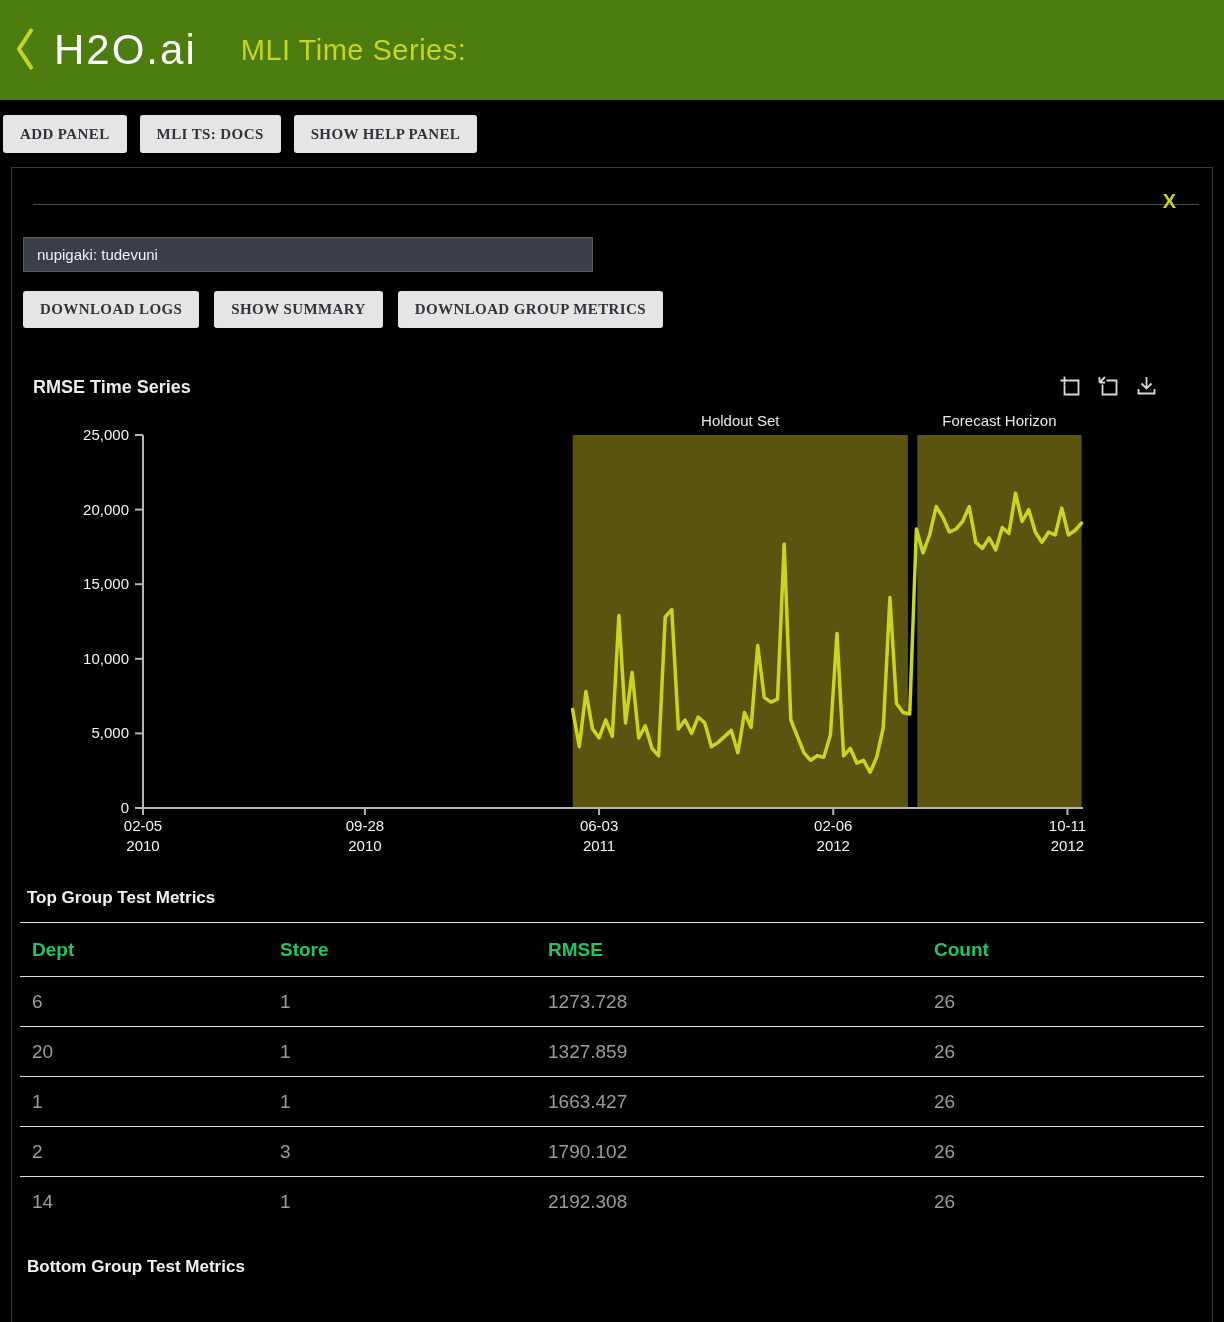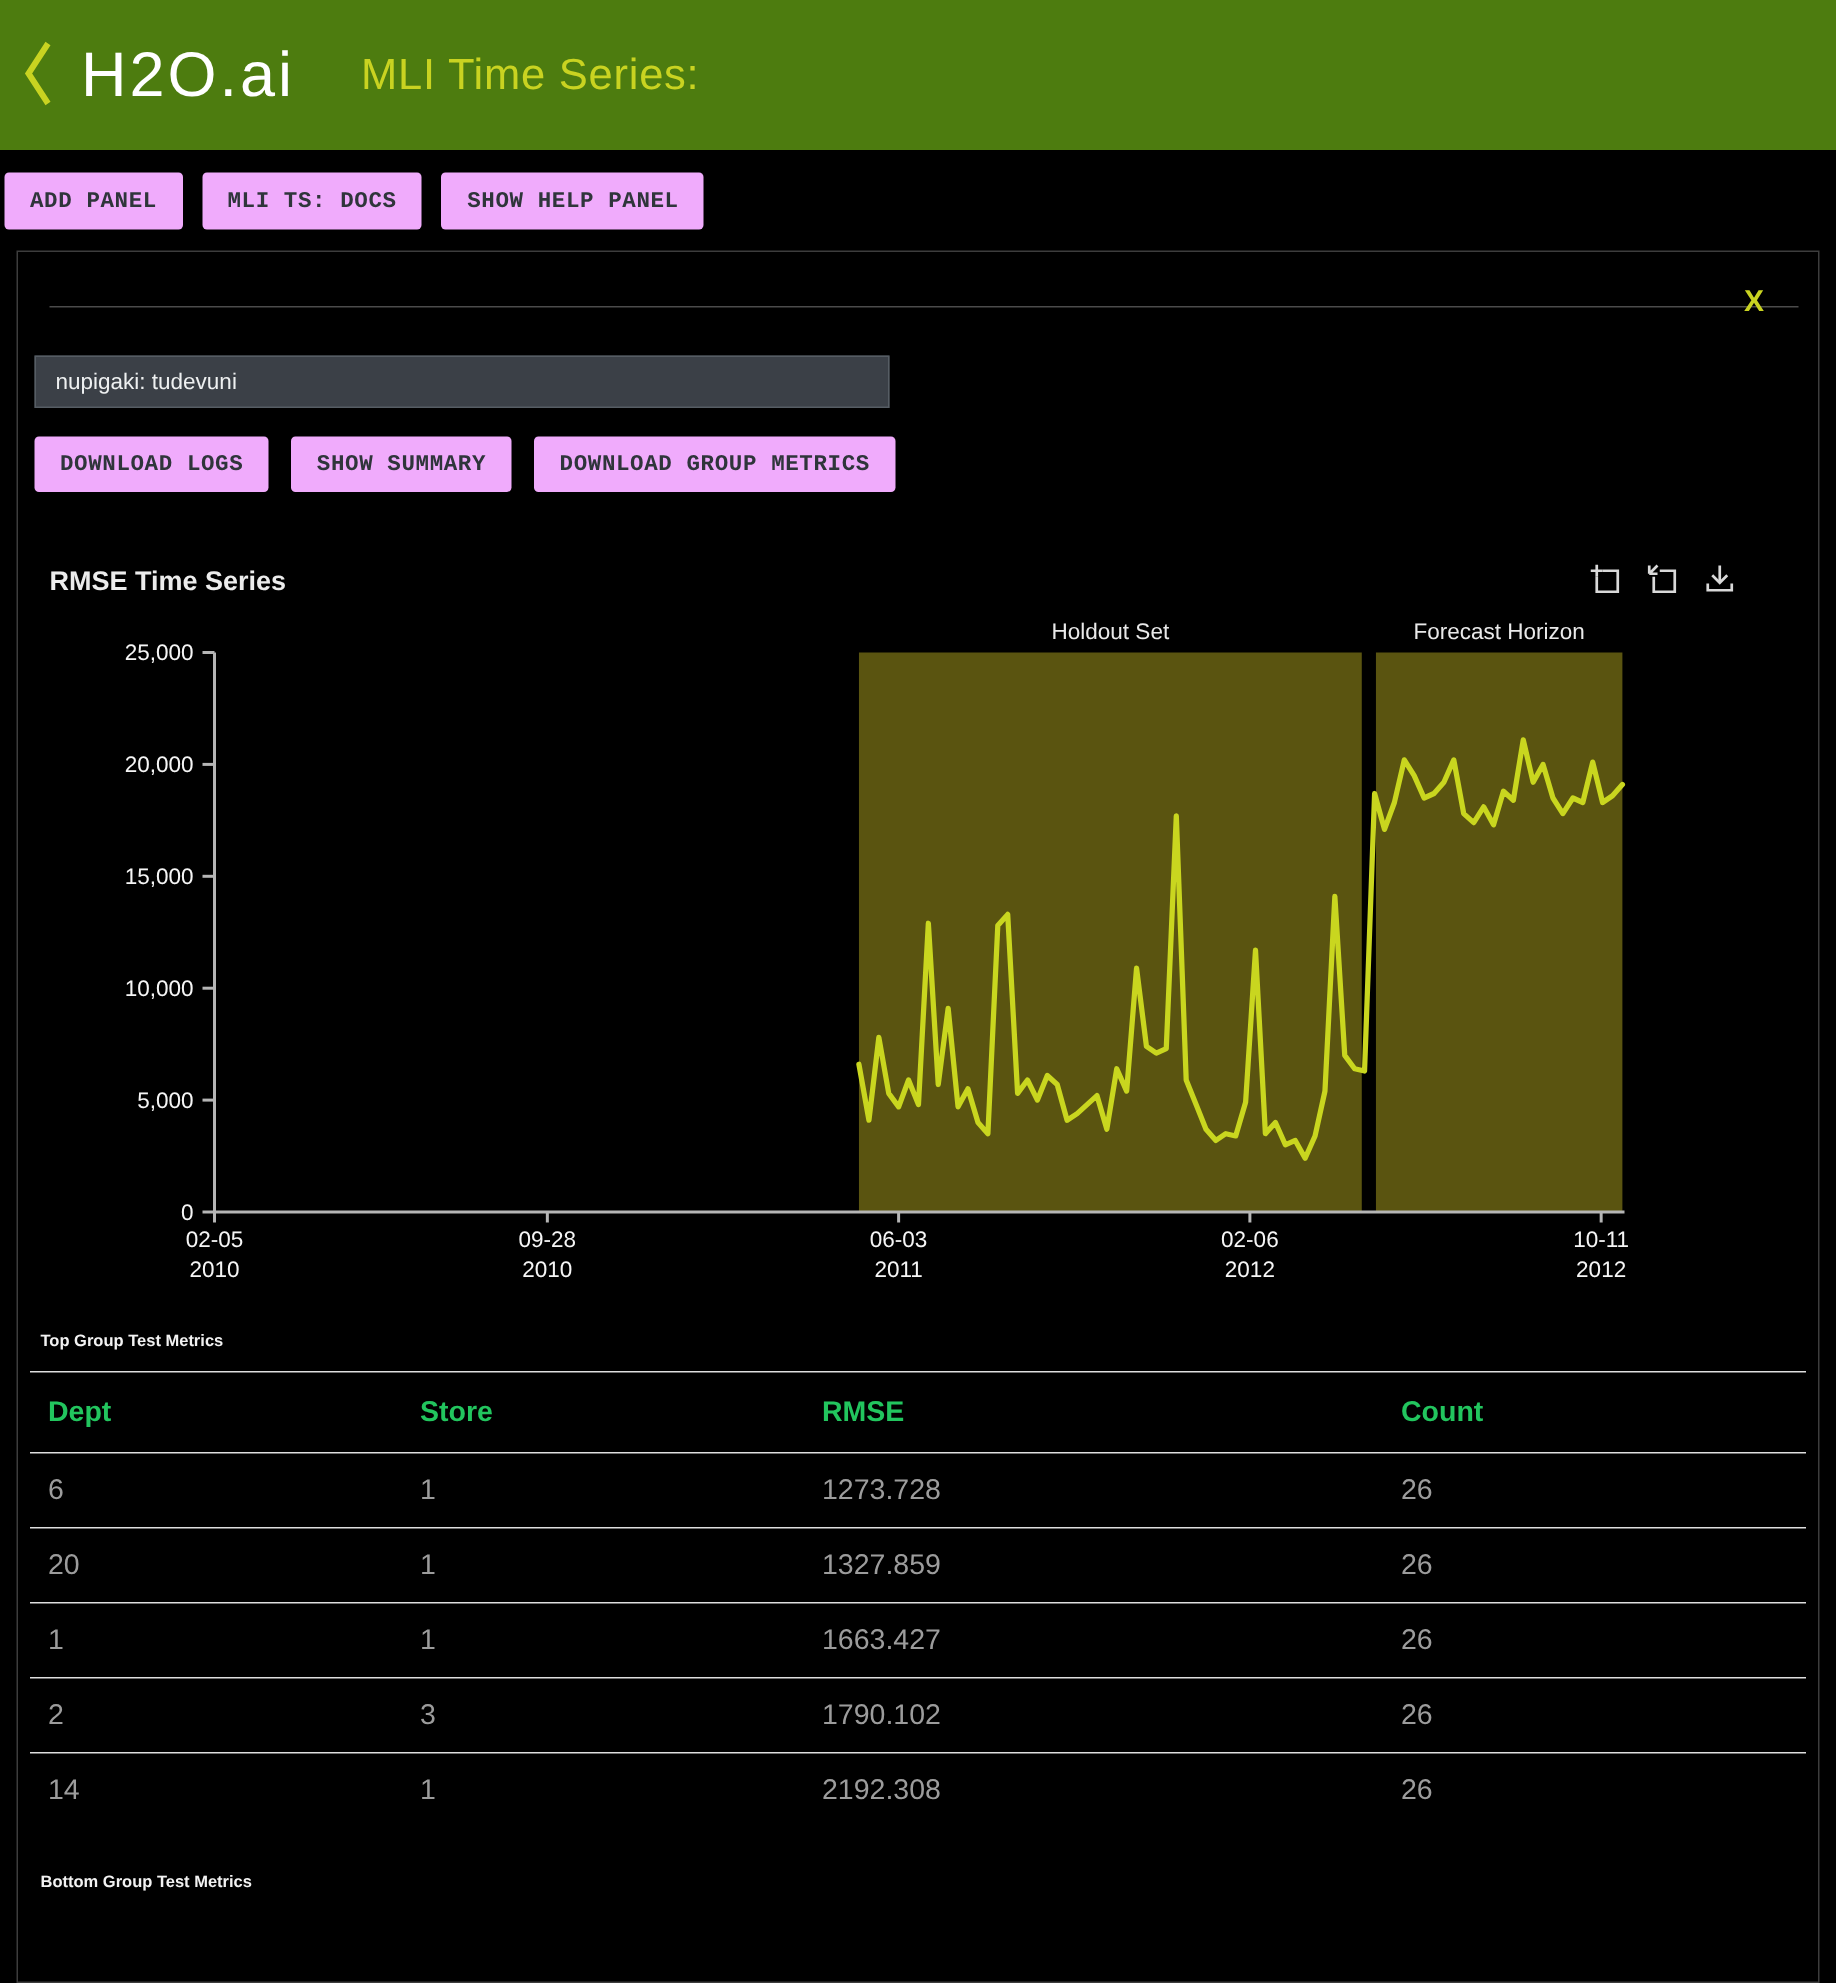--- a/index.html
+++ b/index.html
@@ -6,22 +6,22 @@
   html,body { width:1224px; height:1322px; background:#000; overflow:hidden;
               font-family:"Liberation Sans", sans-serif; }
 
   
   .app-header { height:100px; display:flex; align-items:center; padding-left:10px; background:#4d7c0f; }
   .back-btn { background:none; border:none; cursor:pointer; padding:0 4px; display:flex; align-items:center; }
   .logo { color:#ffffff; font-size:42px; font-weight:400; letter-spacing:2px; margin-left:12px; }
   .app-title { color:#c9d321; font-size:29px; font-weight:500; margin-left:44px; letter-spacing:0.5px; }
 
   
-  .ybtn { background:#f0abfc; color:#2f353b; border:none; border-radius:3px;
-          font-family:Liberation Mono, monospace; font-size:15px; font-weight:600;
+  .ybtn { background:#e5e5e5; color:#2f353b; border:none; border-radius:3px;
+          font-family:Liberation Serif, serif; font-size:15px; font-weight:600;
           letter-spacing:0.4px; height:38px; padding:0 17px; cursor:pointer;text-align:center; }
 
   .toolbar { display:flex; gap:13px; padding-left:3px; margin-top:15px; }
 
   
   .panel { margin:14px 11px 0 11px; border:1px solid #3d3d3d; background:#000; padding-bottom:60px; }
   .panel-header { position:relative; padding:24px 36px 0 32px; }
   .panel-title { color:#c9d321; font-size:21px; font-weight:700; letter-spacing:0.5px; }
   .close-btn { position:absolute; right:36px; top:22px; background:none; border:none;
                color:#c9d321; font-size:20px; font-weight:700; cursor:pointer; }
@@ -35,21 +35,21 @@
   .actions .ybtn { height:37px; }
 
   
   .chart-header { position:relative; margin-top:49px; }
   .chart-title { color:#ececec; font-size:18px; font-weight:700; margin-left:21px; }
   .modebar { position:absolute; right:52px; top:-4px; display:flex; gap:11px; }
   .modebar button { background:none; border:none; cursor:pointer; padding:2px; }
   .rmse-svg { display:block; margin-top:12px; }
 
   
-  .section-title { color:#f2f2f2; font-size:11px; font-weight:700; margin:28px 0 0 15px; }
+  .section-title { color:#f2f2f2; font-size:17px; font-weight:700; margin:28px 0 0 15px; }
   .metrics-table { width:1184px; margin:14px 8px 0 8px; border-collapse:collapse; table-layout:fixed; }
   .metrics-table col.c1{width:248px;} .metrics-table col.c2{width:268px;}
   .metrics-table col.c3{width:386px;} .metrics-table col.c4{width:282px;}
   .metrics-table th { color:#22c55e; font-size:19px; font-weight:700; text-align:left;
                       height:54px; padding-left:12px; border-top:1px solid #dedede; border-bottom:1px solid #dedede; }
   .metrics-table td { color:#9c9c9c; font-size:19px; font-weight:400; text-align:left;
                       height:50px; padding-left:12px; border-bottom:1px solid #dedede; }
   .metrics-table tr:last-child td { border-bottom:none; }
   .bottom-title { margin-top:30px; }
 </style>

